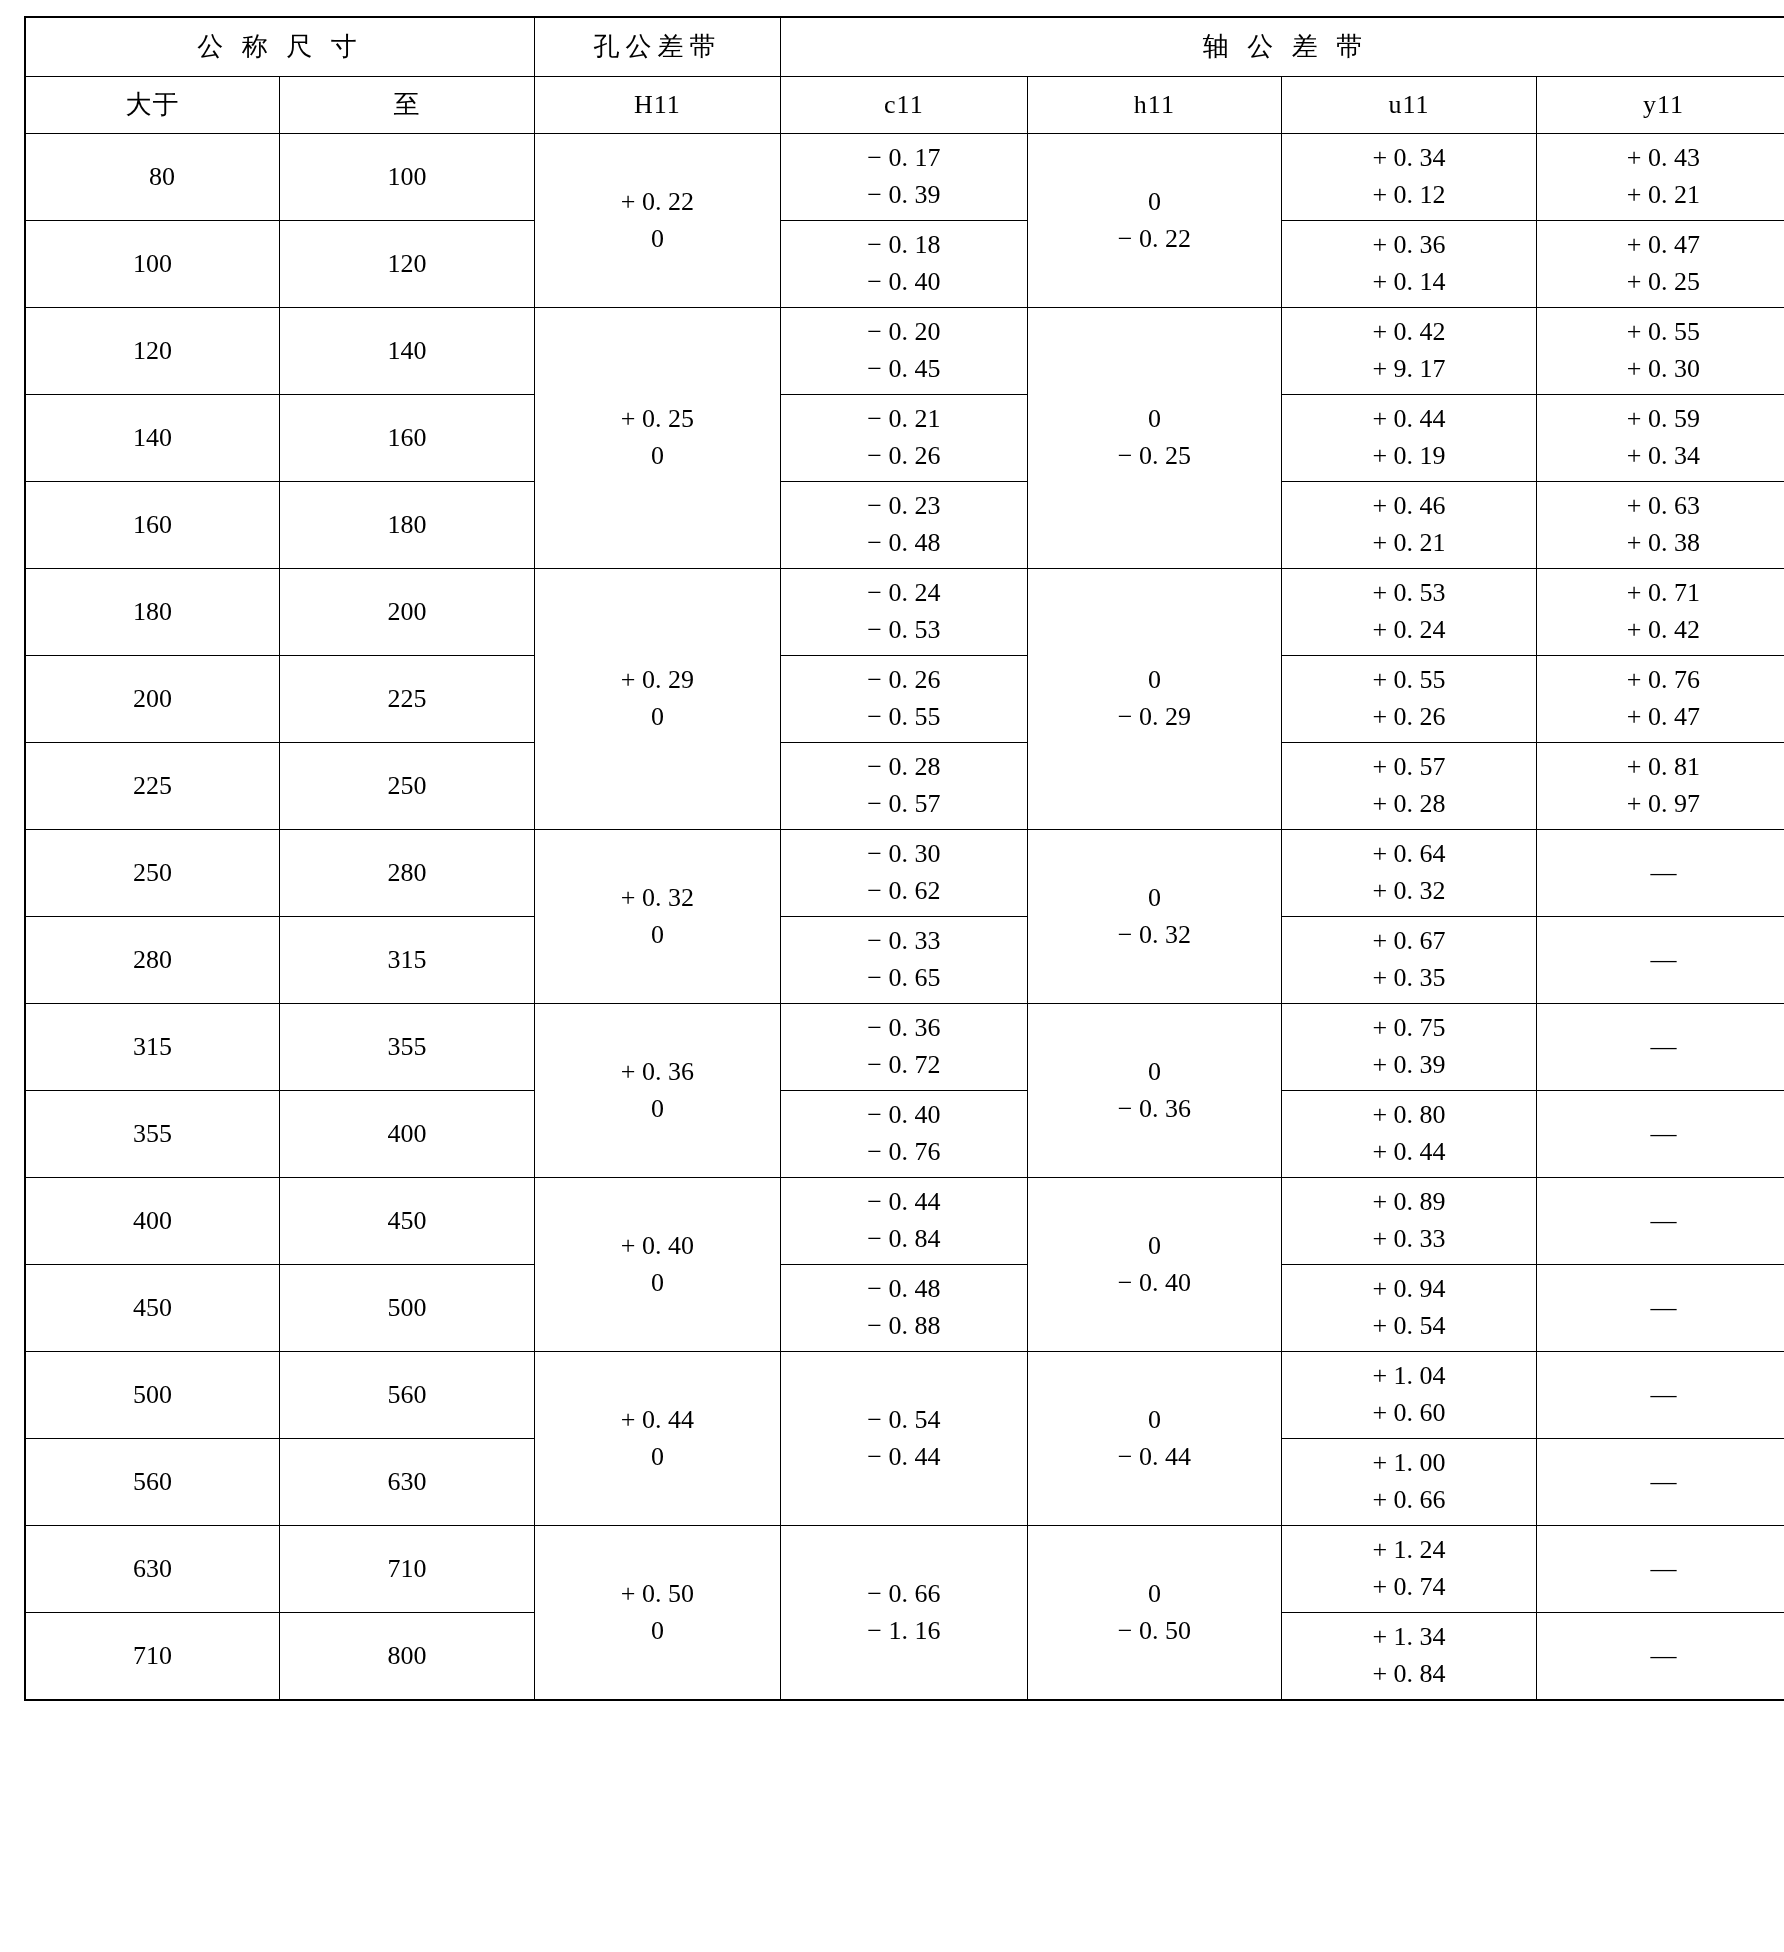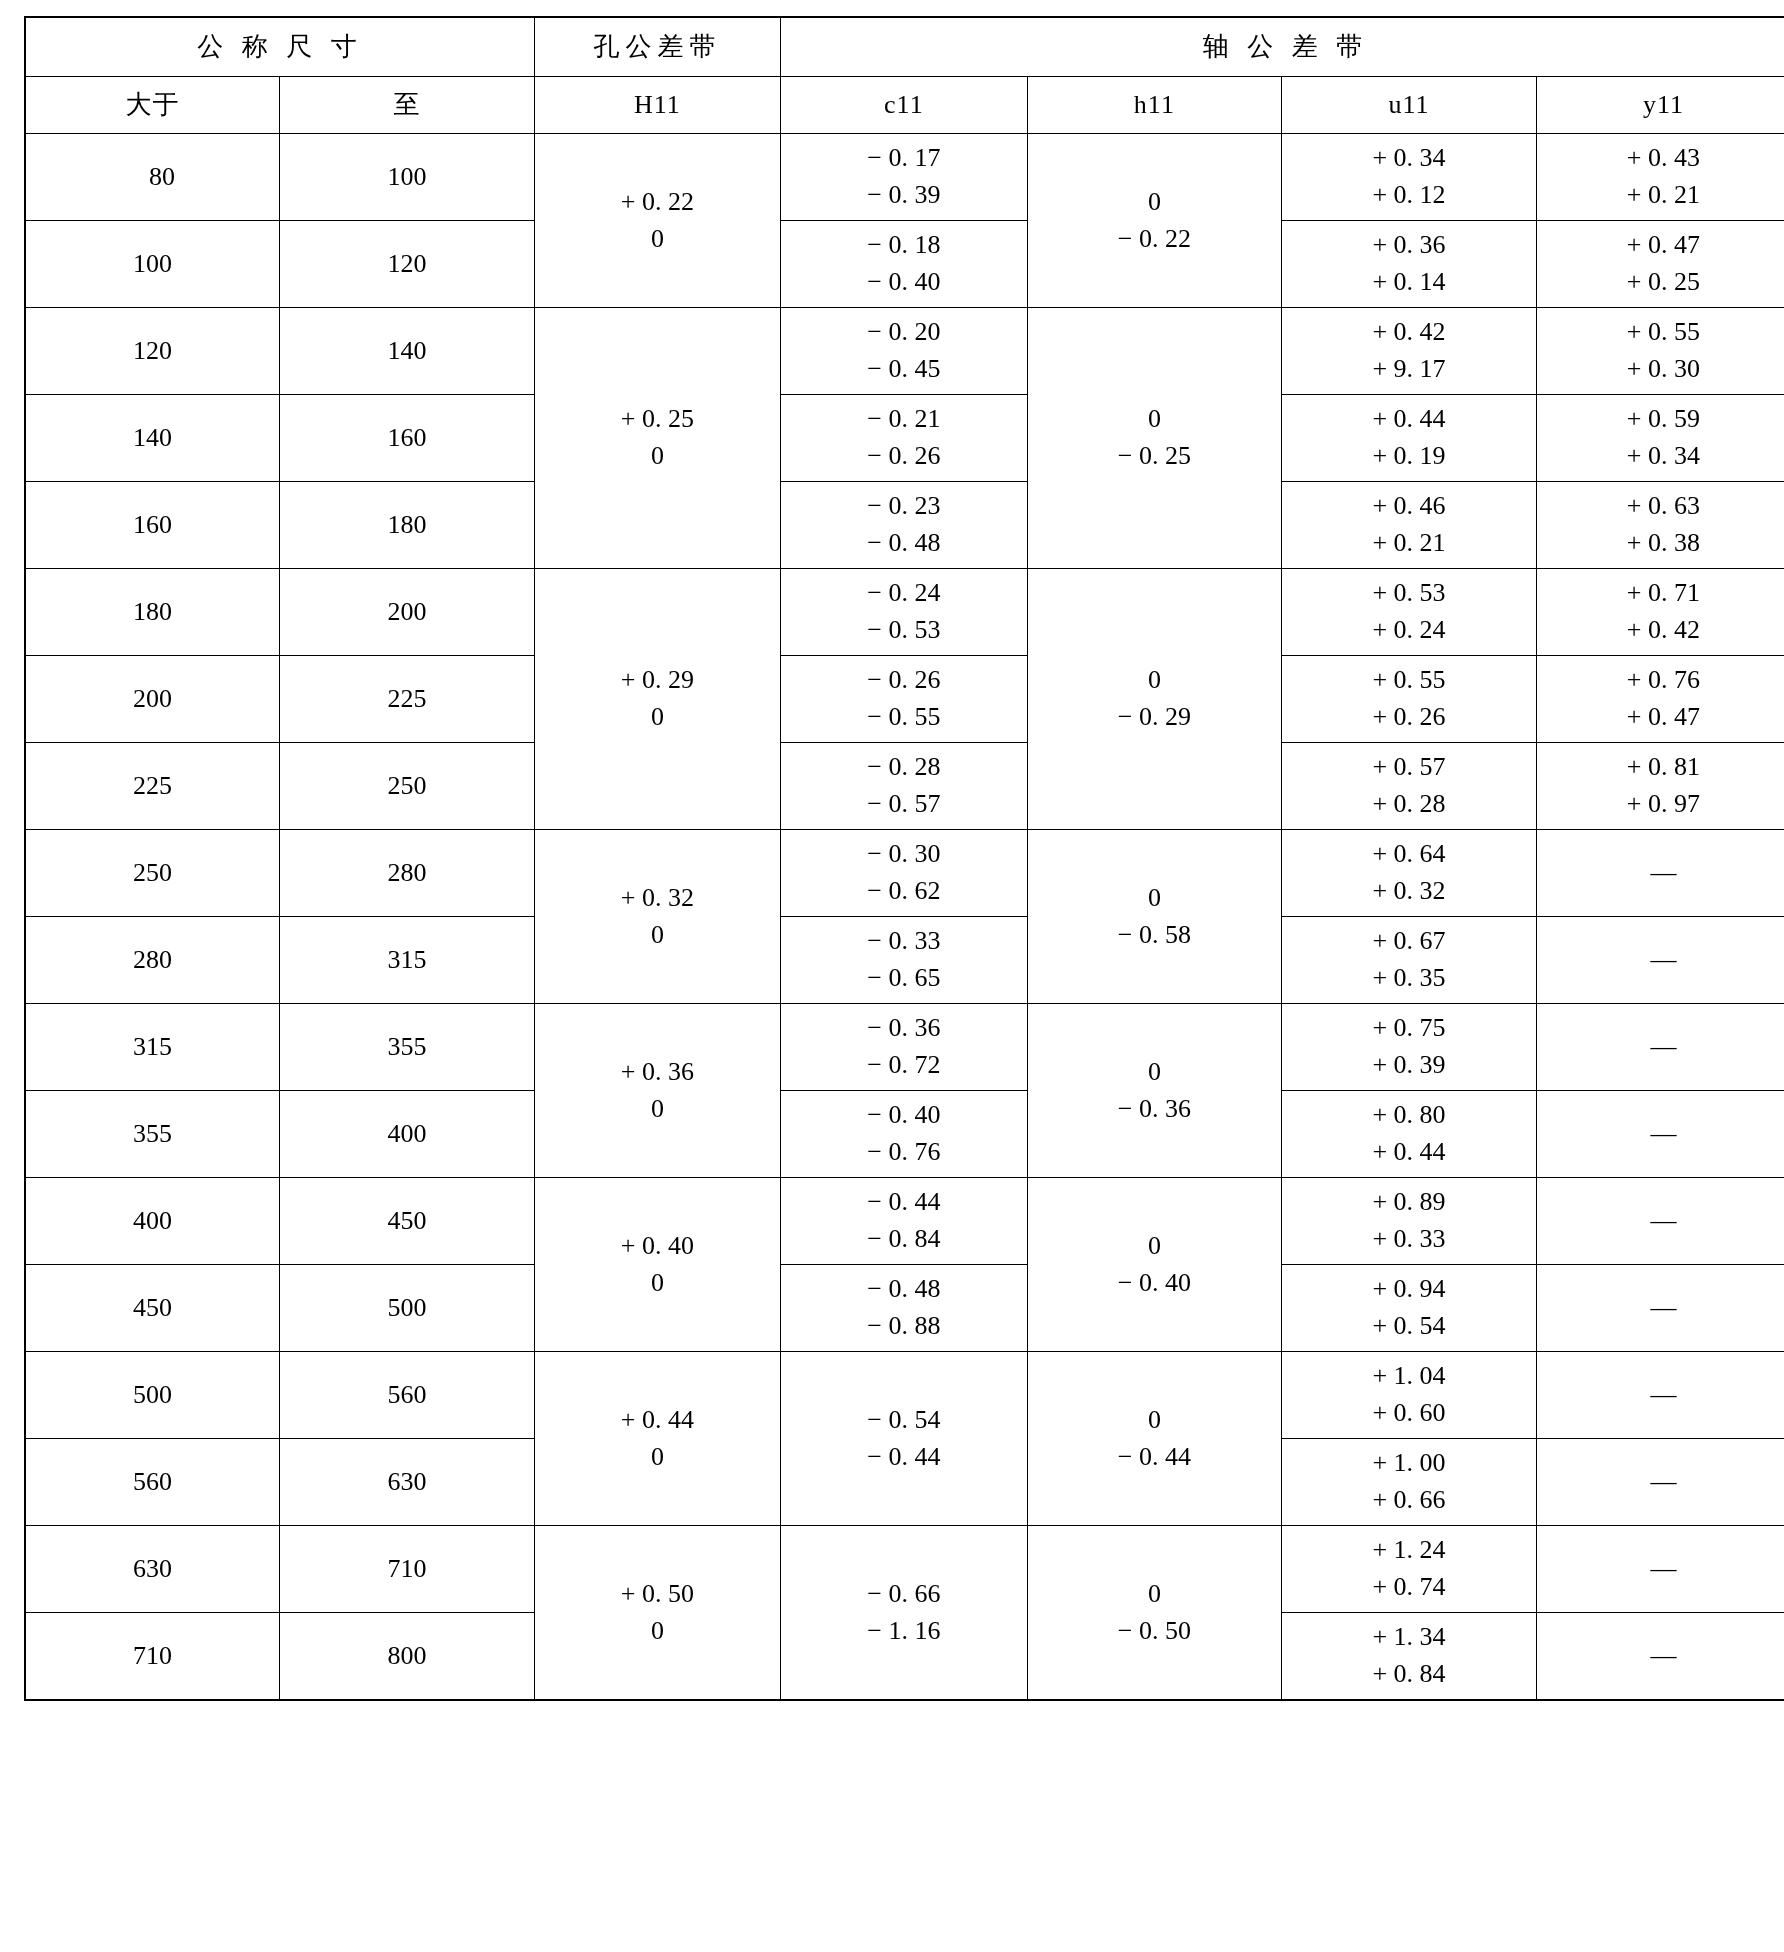--- a/index.html
+++ b/index.html
@@ -266,21 +266,21 @@
           <td rowspan="2" class="two-line num">
             <span class="ln">+ 0. 32</span>
             <span class="ln">0</span>
           </td>
           <td class="two-line num">
             <span class="ln">− 0. 30</span>
             <span class="ln">− 0. 62</span>
           </td>
           <td rowspan="2" class="two-line num">
             <span class="ln">0</span>
-            <span class="ln">− 0. 58</span>
+            <span class="ln">− 0. 32</span>
           </td>
           <td class="two-line num">
             <span class="ln">+ 0. 64</span>
             <span class="ln">+ 0. 32</span>
           </td>
           <td class="dash">—</td>
         </tr>
         <tr>
           <td class="sz num" style="height: 86px;">280</td>
           <td class="sz num">315</td>

